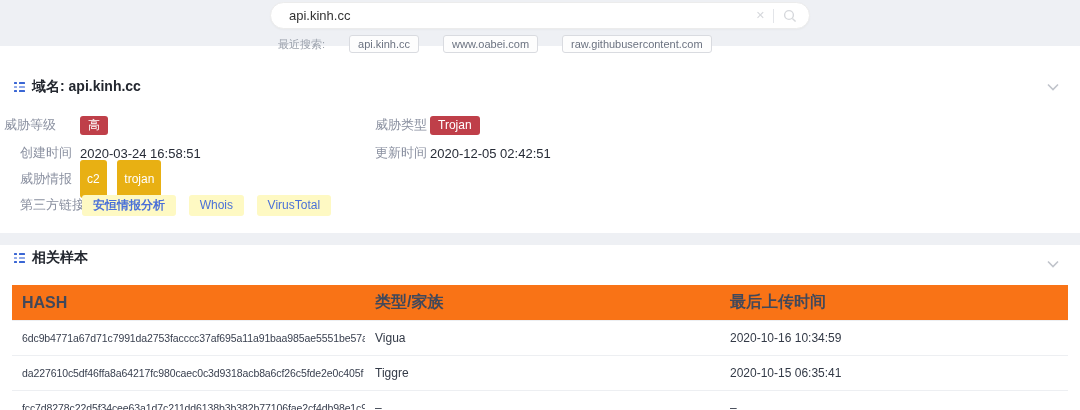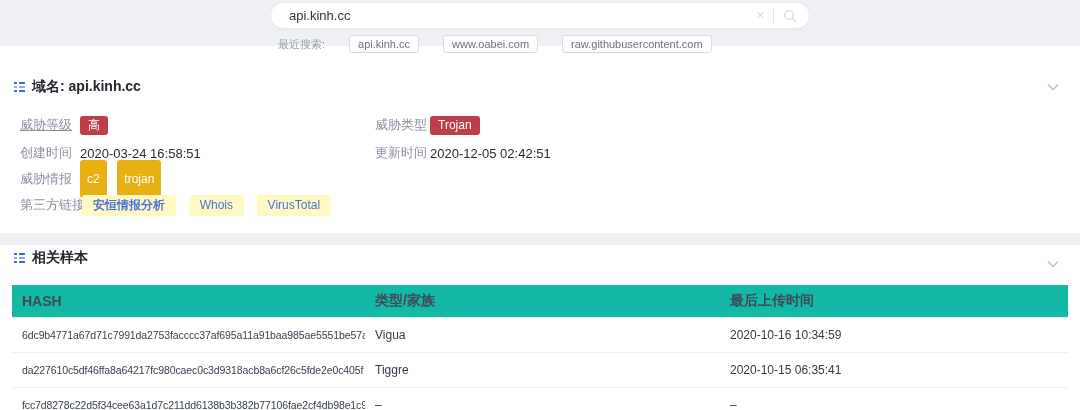--- a/index.html
+++ b/index.html
@@ -45,21 +45,21 @@
   .badge-danger { display:inline-block; background:#bf3f49; color:#fff; font-size:12px;
     padding:2px 8px; border-radius:3px; line-height:15px; }
   .tag-warn { display:inline-block; background:#e8b013; color:#fff; font-size:12px;
     padding:12px 7px; border-radius:3px; line-height:14px; margin-right:7px; }
   .link-chip { display:inline-block; background:#fef9c3; color:#4a70d8; font-size:12px;
     padding:3px 11px; border-radius:3px; line-height:15px; margin-right:9px; cursor:pointer; }
   .link-chip.first { font-weight:bold; }
 
   
   .stable { position:absolute; left:12px; top:40px; width:1056px; border-collapse:collapse; table-layout:fixed; }
-  .stable th { background:#14b8a6; text-align:left; font-size:14px; color:#41485a;
+  .stable th { background:#f97316; text-align:left; font-size:16px; color:#41485a;
     font-weight:bold; padding:7px 10px;margin-top:34px; }
   .stable td { font-size:12px; color:#333a47; padding:10px 10px; border-top:1px solid #edeff2;
     white-space:nowrap; overflow:hidden; }
   .stable .c-hash { width:353px; }
   .stable .c-fam  { width:355px; }
   .stable .c-time { width:348px; }
   td.hash { font-size:10.5px; letter-spacing:-0.1px; color:#3a4150; }
 </style>
 </head>
 <body>
@@ -96,21 +96,21 @@
     </svg>
     <span class="sec-title">域名: api.kinh.cc</span>
   </div>
   <span class="chev">
     <svg width="14" height="10" viewBox="0 0 14 10">
       <polyline points="2,2.5 7,7.5 12,2.5" fill="none" stroke="#c0c4cb" stroke-width="1.6"></polyline>
     </svg>
   </span>
 
   <div class="frow" style="top:53px; left:0; right:0;">
-    <span class="flabel" style="left:20px;text-decoration:underline;">威胁等级</span>
+    <span class="flabel" style="left:4px;">威胁等级</span>
     <span class="fvalue" style="left:80px;">
       <span class="badge-danger">高</span>
     </span>
     <span class="flabel" style="left:375px;">威胁类型</span>
     <span class="fvalue" style="left:430px;">
       <span class="badge-danger">Trojan</span>
     </span>
   </div>
 
   <div class="frow" style="top:81px; left:0; right:0;">

